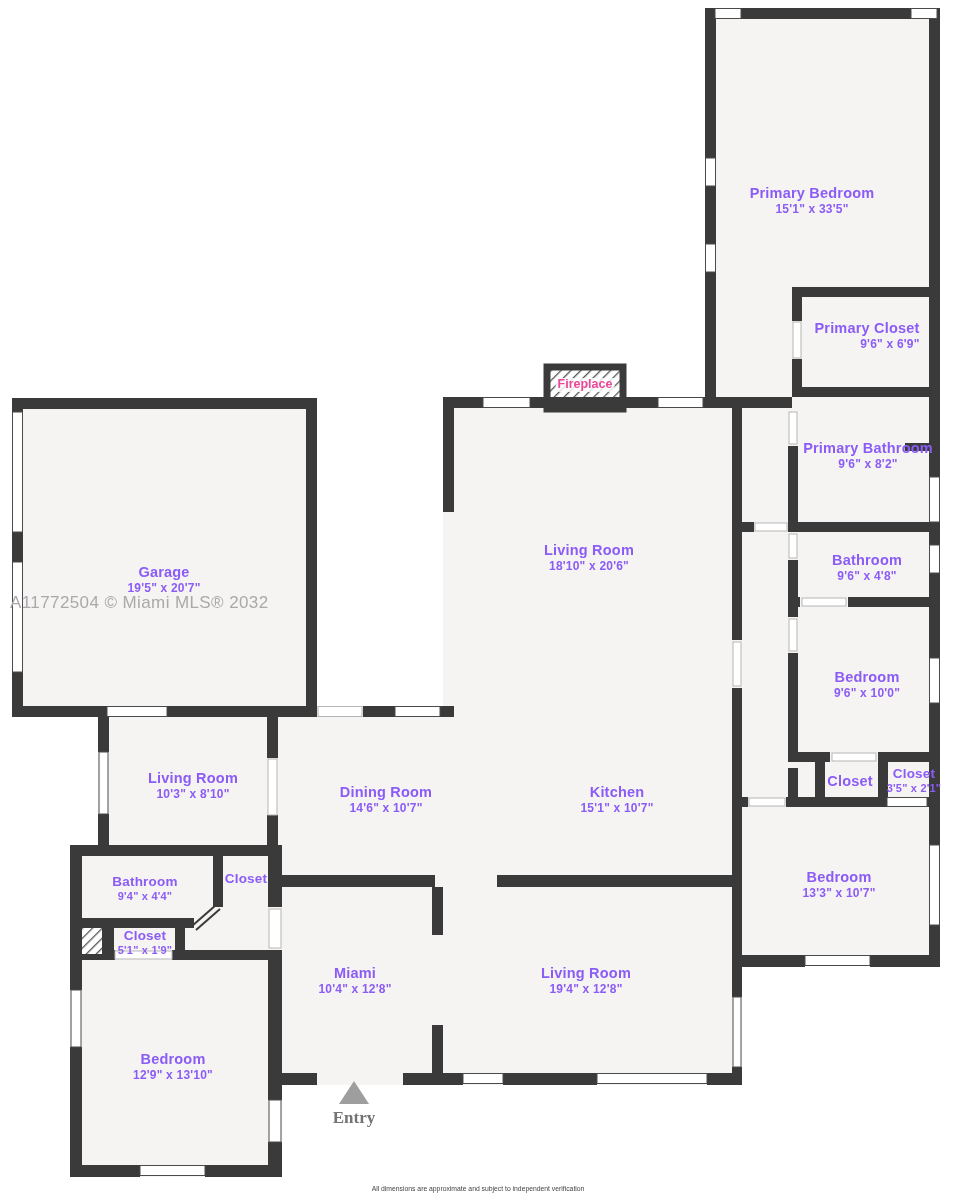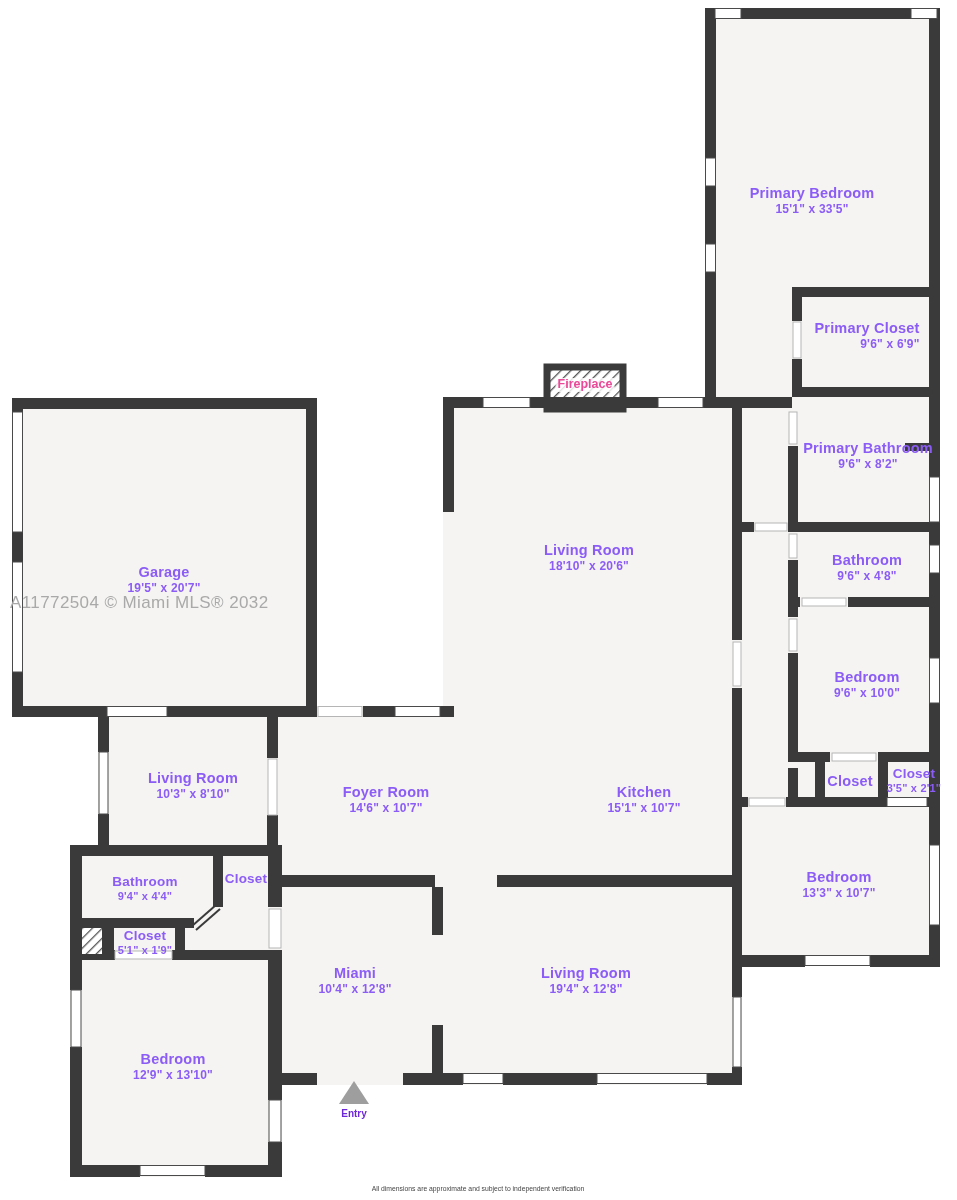--- a/index.html
+++ b/index.html
@@ -16,21 +16,21 @@
   .rdims{font-size:12px;font-weight:bold;letter-spacing:.2px;}
   .small .rname{font-size:13.5px;}
   .small .rdims{font-size:11px;}
   .fireplace-label{
     position:absolute;transform:translateX(-50%);
     font-size:12.5px;font-weight:bold;color:#ec4899;
     background:rgba(255,255,255,.82);padding:0 2px;line-height:1.1;white-space:nowrap;
   }
   .entry-label{
     position:absolute;transform:translateX(-50%);
-    font-size:10px;font-weight:bold;color:#6d28d9;white-space:nowrap;
+    font-size:17px;font-weight:bold;color:#737373;white-space:nowrap;font-family:Liberation Serif, serif;
   }
   .watermark{
     position:absolute;left:10px;top:593px;
     font-size:17px;color:#a9a9a9;letter-spacing:.4px;white-space:nowrap;
   }
   .disclaimer{
     position:absolute;left:478px;top:1185px;transform:translateX(-50%);
     font-size:6.8px;color:#444;white-space:nowrap;
   }
 </style>
@@ -214,24 +214,24 @@
 
 <div class="room-label" style="left:164px;top:564px;">
   <div class="rname">Garage</div>
   <div class="rdims">19'5" x 20'7"</div>
 </div>
 <div class="room-label" style="left:193px;top:770px;">
   <div class="rname">Living Room</div>
   <div class="rdims">10'3" x 8'10"</div>
 </div>
 <div class="room-label" style="left:386px;top:784px;">
-  <div class="rname">Foyer Room</div>
+  <div class="rname">Dining Room</div>
   <div class="rdims">14'6" x 10'7"</div>
 </div>
-<div class="room-label" style="left:644px;top:784px;">
+<div class="room-label" style="left:617px;top:784px;">
   <div class="rname">Kitchen</div>
   <div class="rdims">15'1" x 10'7"</div>
 </div>
 <div class="room-label" style="left:589px;top:542px;">
   <div class="rname">Living Room</div>
   <div class="rdims">18'10" x 20'6"</div>
 </div>
 <div class="room-label" style="left:355px;top:965px;">
   <div class="rname">Miami</div>
   <div class="rdims">10'4" x 12'8"</div>

